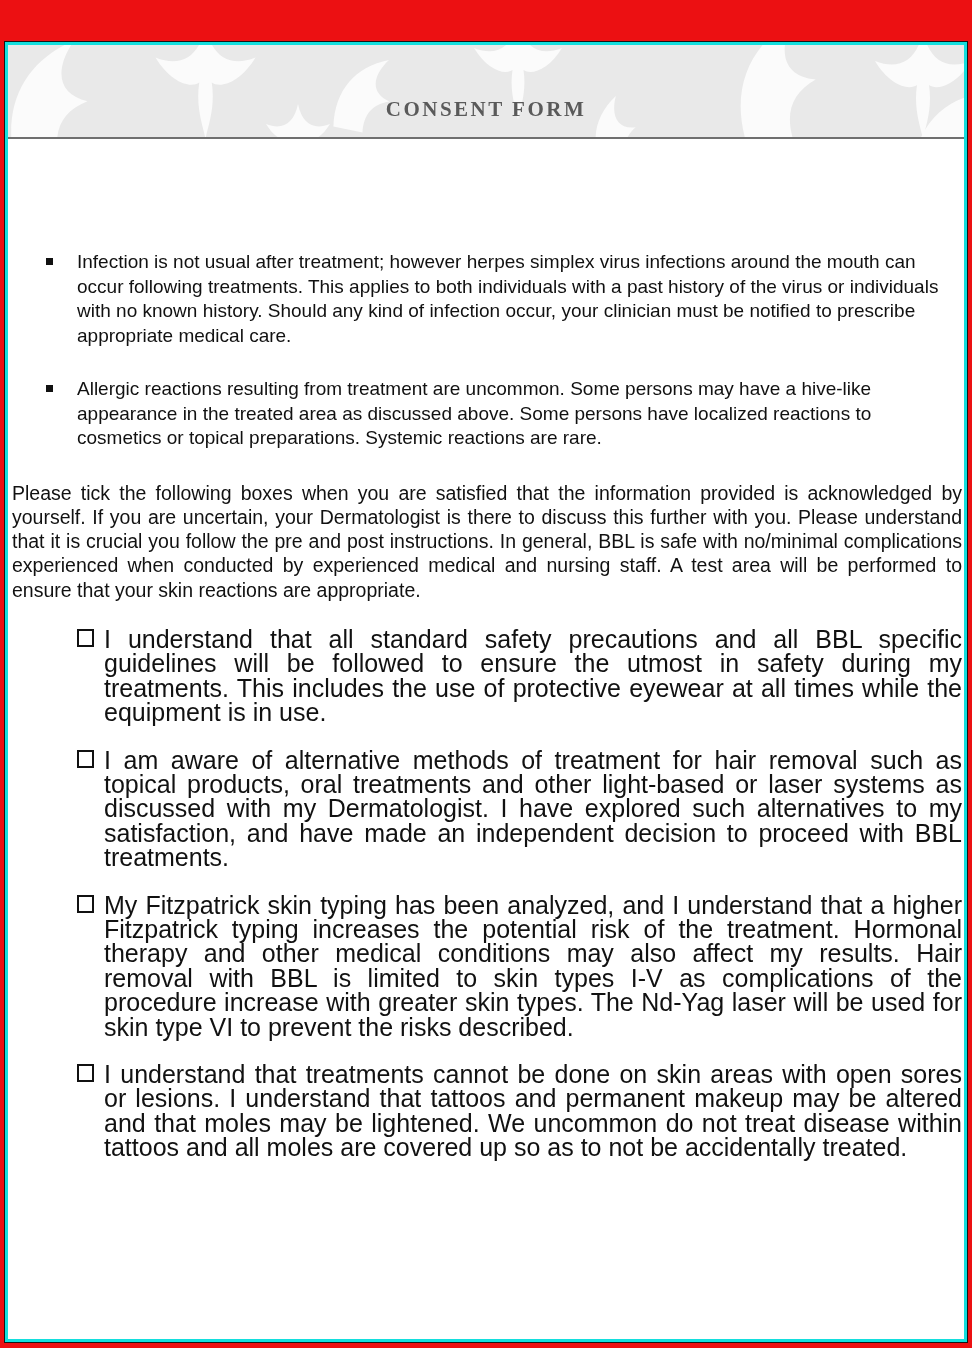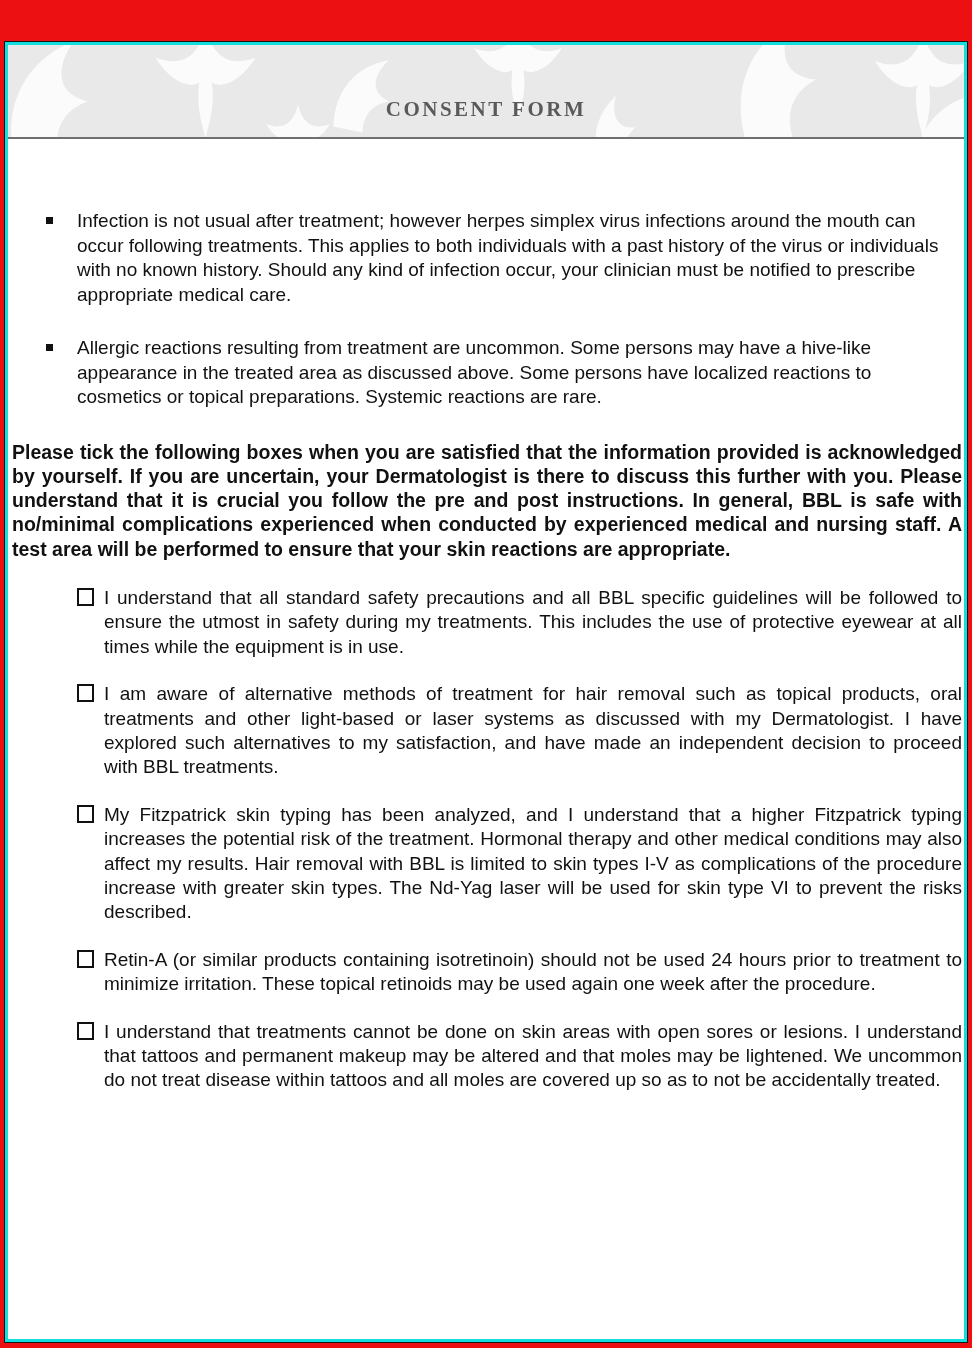--- a/index.html
+++ b/index.html
@@ -30,41 +30,41 @@
   .damask { position: absolute; left: 0; top: 0; }
   .title {
     position: absolute; left: 0; right: 0; top: 52px;
     text-align: center;
     font-family: "Liberation Serif", serif;
     font-size: 21px; font-weight: 700;
     letter-spacing: 2.5px;
     color: #5a5a5a;
     z-index: 2;
   }
-  .content { padding-top: 70px; color: #111; }
+  .content { padding-top: 111px; color: #111; }
   ul.bullets { list-style: none; margin: 0 12px 0 38px; padding: 0; }
   li.bullet-item {
     position: relative;
     padding-left: 31px;
     margin-bottom: 29px;
     font-size: 19px; line-height: 24.5px;
   }
   .sq { position: absolute; left: 0; top: 8px; width: 7px; height: 7px; background: #111; }
   .intro {
-    font-weight: 700;
+    font-weight: 400;
     font-size: 19.5px; line-height: 24.3px;
     text-align: justify;
     margin: 30px 2px 25px 4px;
   }
   .checklist { margin: 0 2px 0 69px; }
   .check-item {
     position: relative;
     padding-left: 27px;
     margin-bottom: 23px;
-    font-size: 19px; line-height: 24.4px;
+    font-size: 25px; line-height: 24.4px;
     text-align: justify;
   }
   .check-item:last-child { margin-bottom: 0; }
   .cb {
     position: absolute; left: 0; top: 2px;
     width: 17px; height: 18px;
     border: 2px solid #111;
     background: #fff;
     cursor: pointer;
   }
@@ -122,24 +122,20 @@
   </div>
 
   <div class="check-item">
     <span class="cb" role="checkbox" aria-checked="false"></span>
     <span class="ctxt">My Fitzpatrick skin typing has been analyzed, and I understand that a higher Fitzpatrick typing increases the potential risk of the treatment. Hormonal therapy and other medical conditions may also affect my results. Hair removal with BBL is limited to skin types I-V as complications of the procedure increase with greater skin types. The Nd-Yag laser will be used for skin type VI to prevent the risks described.</span>
   </div>
 
 
 
 
-  <div class="check-item">
-    <span class="cb" role="checkbox" aria-checked="false"></span>
-    <span class="ctxt">Retin-A (or similar products containing isotretinoin) should not be used 24 hours prior to treatment to minimize irritation.  These topical retinoids may be used again one week after the procedure.</span>
-  </div>
 
   <div class="check-item">
     <span class="cb" role="checkbox" aria-checked="false"></span>
     <span class="ctxt">I understand that treatments cannot be done on skin areas with open sores or lesions. I understand that tattoos and permanent makeup may be altered and that moles may be lightened.  We uncommon do not treat disease within tattoos and all moles are covered up so as to not be accidentally treated.</span>
   </div>
 </div>
   </div>
 
 </div>
 

